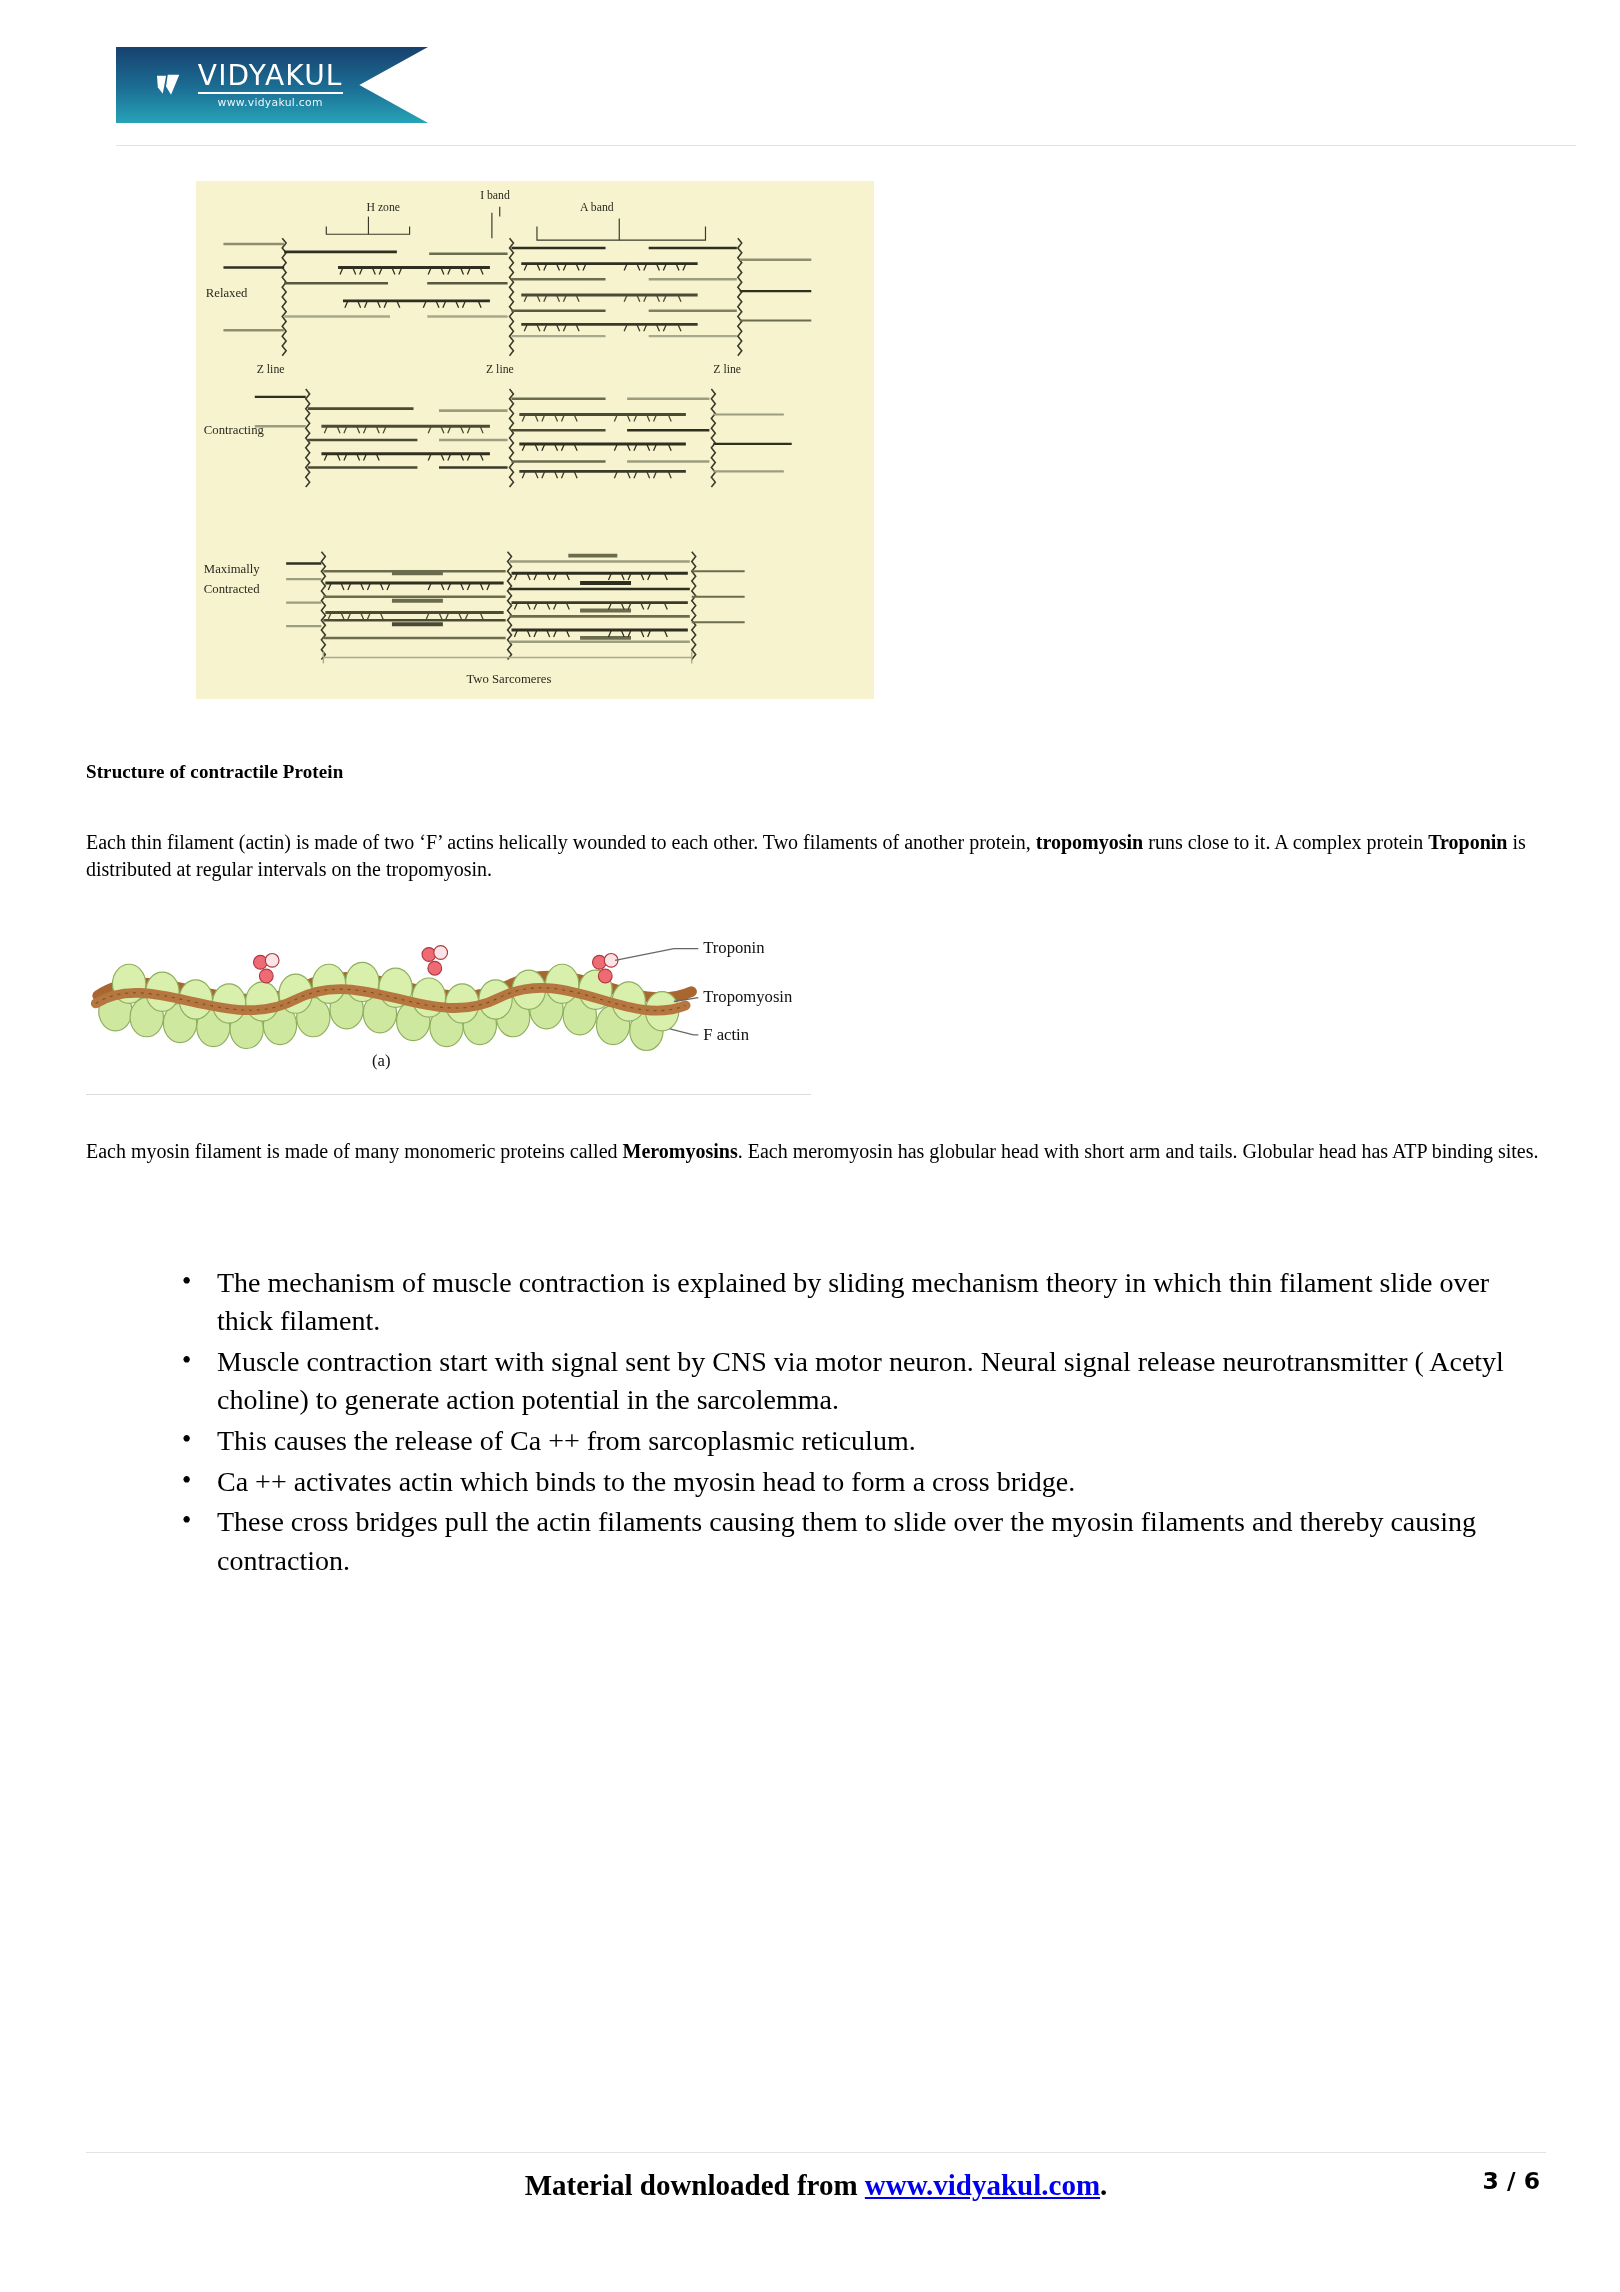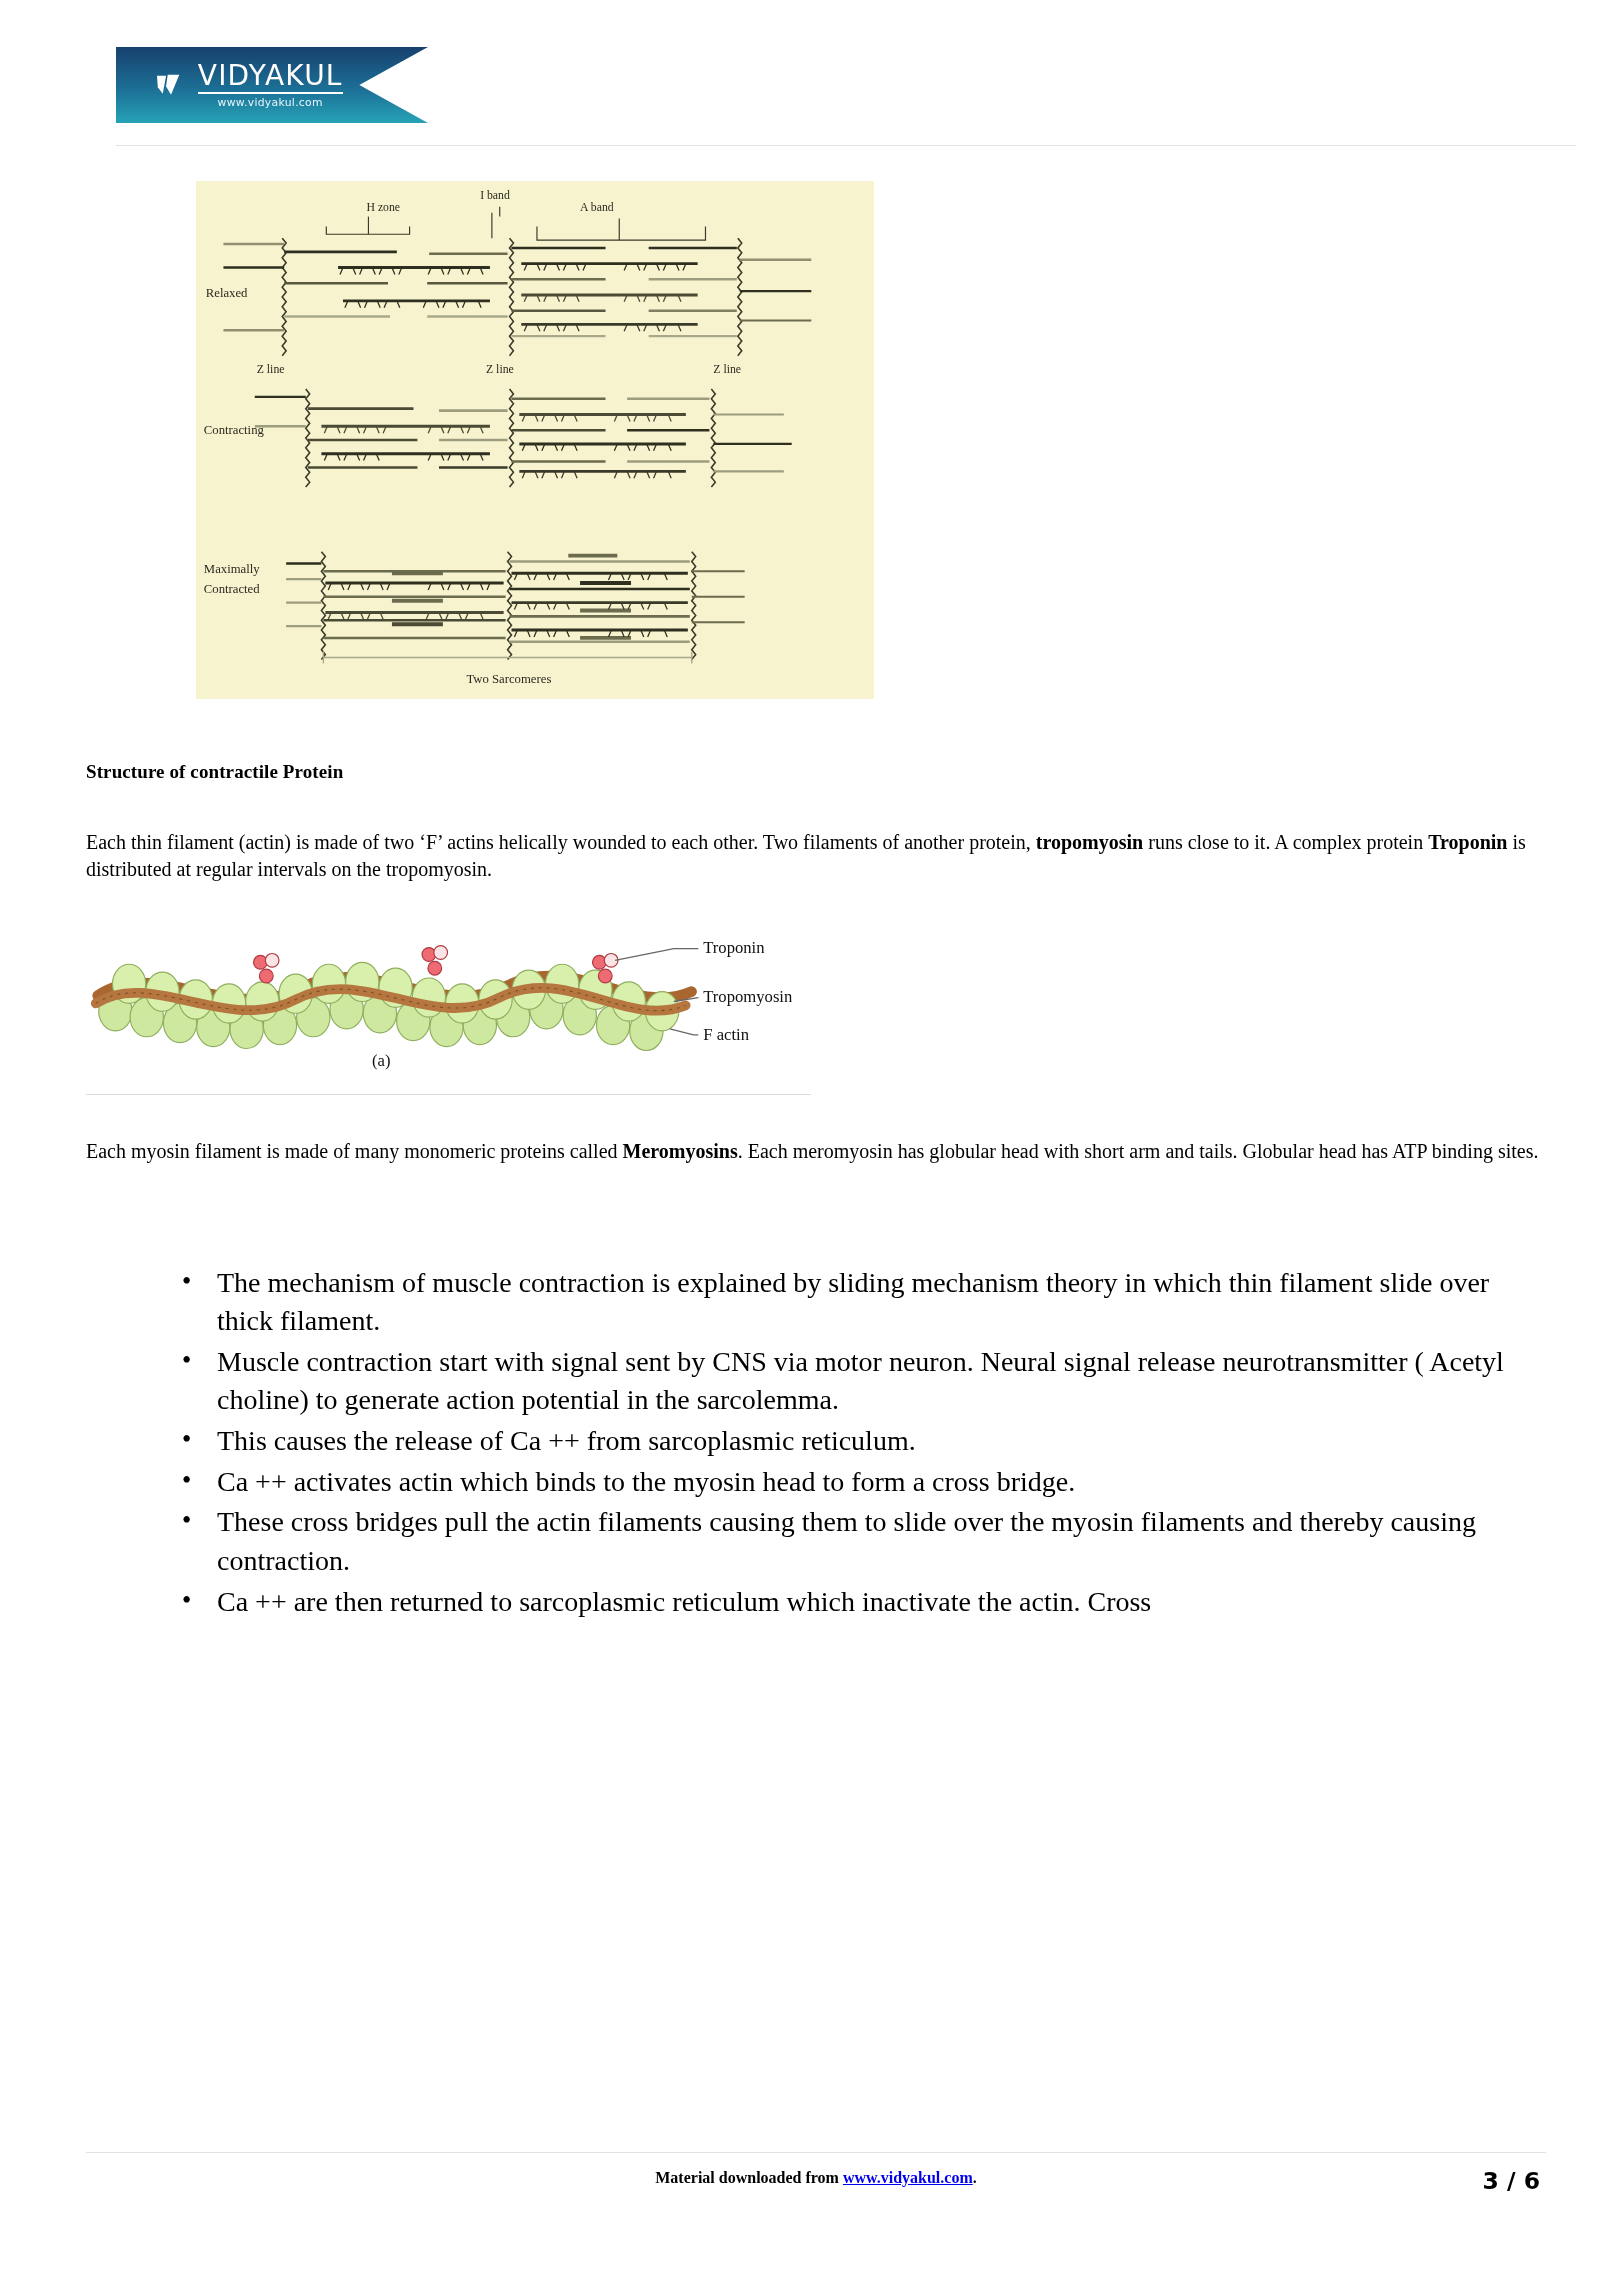--- a/index.html
+++ b/index.html
@@ -184,21 +184,21 @@
     top: 2161px;
     width: 1460px;
     height: 59px;
   }
   .footer-center {
     position: absolute;
     left: 0;
     top: 7.8px;
     width: 1460px;
     text-align: center;
-    font-size: 16px;
+    font-size: 29px;
     font-weight: bold;
   }
   .footer-center .flink {
     color: #0000ee;
     text-decoration: underline;
   }
   .footer-page {
     position: absolute;
     right: 5.9px;
     top: 5.9px;
@@ -532,21 +532,20 @@
 
 
     <div class="gap-md"></div>
 
     <ul class="bullets">
       <li>The mechanism of muscle contraction is explained by sliding mechanism theory in which thin filament slide over thick filament.</li>
       <li>Muscle contraction start with signal sent by CNS via motor neuron. Neural signal release neurotransmitter ( Acetyl choline) to generate action potential in the sarcolemma.</li>
       <li>This causes the release of Ca ++ from sarcoplasmic reticulum.</li>
       <li>Ca ++ activates actin which binds to the myosin head to form a cross bridge.</li>
       <li>These cross bridges pull the actin filaments causing them to slide over the myosin filaments and thereby causing contraction.</li>
-      <li>Ca ++ are then returned to sarcoplasmic reticulum which inactivate the actin. Cross</li>
     </ul>
 
   </div>
 
   <div class="footer-rule"></div>
   <div class="footer">
     <div class="footer-center"><span>Material downloaded from </span><a class="flink" href="#">www.vidyakul.com</a><span>.</span></div>
     <div class="footer-page">3 / 6</div>
   </div>
 

